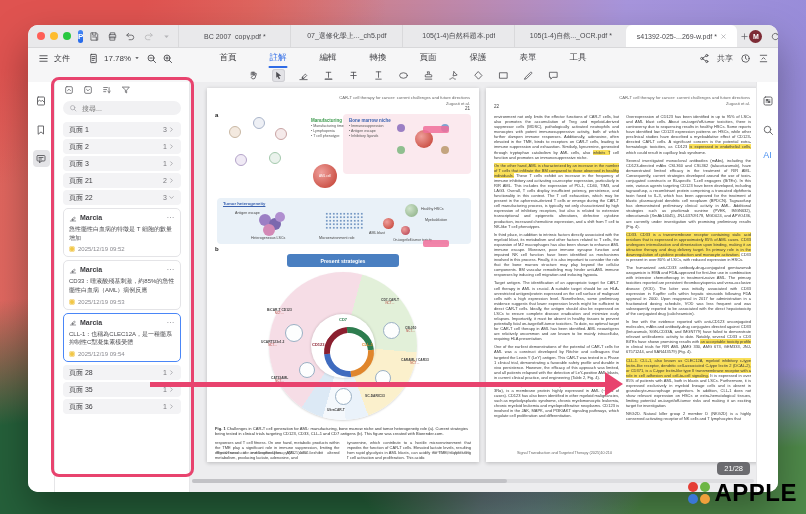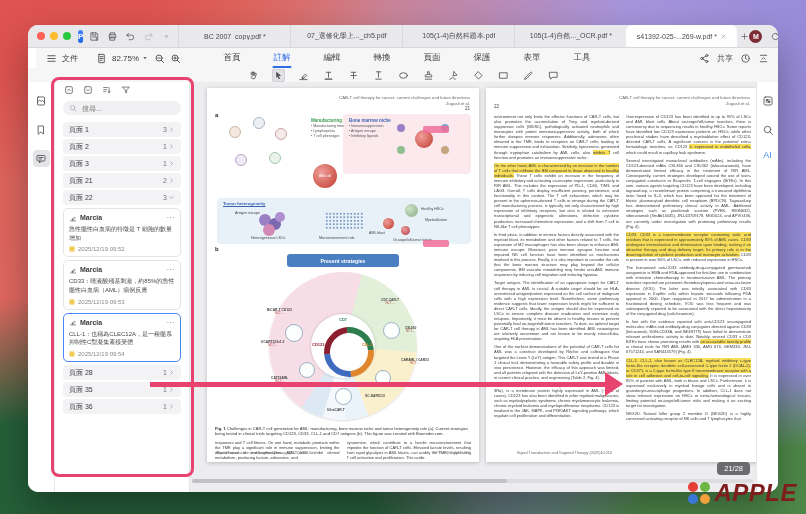--- a/index.html
+++ b/index.html
@@ -30,21 +30,21 @@
     font-size:7px;color:#4a4a4e;border-left:1px solid #d9d9db;padding:0 4px;cursor:default;}
   .dtab span{white-space:nowrap;overflow:hidden;text-overflow:ellipsis;max-width:88px;}
   .dtab.active{background:#fff;border-radius:6px 6px 0 0;border-left:none;position:relative;}
   .tclose{width:7px;height:7px;color:#8a8a8e;flex:0 0 auto;}
   .plusbtn{width:16px;height:16px;color:#5a5a5e;display:flex;align-items:center;justify-content:center;margin-left:3px;}
   .plusbtn .q{width:9px;height:9px;}
   .tr-right{margin-left:auto;display:flex;align-items:center;gap:8px;padding-right:10px;color:#5a5a5e;}
   .avatar{width:13px;height:13px;border-radius:50%;background:#7d2b35;color:#fff;font-size:7px;font-weight:bold;
     display:flex;align-items:center;justify-content:center;}
   
-  .row2{height:20px;background:#f6f6f7;display:flex;align-items:center;position:relative;font-size:8px;color:#3c3c40;margin-left:8px;}
+  .row2{height:20px;background:#f6f6f7;display:flex;align-items:center;position:relative;font-size:8px;color:#3c3c40;}
   .r2left{display:flex;align-items:center;gap:5px;padding-left:10px;}
   .r2left .gap{width:8px;}
   .pct{display:flex;align-items:center;gap:2px;}
   .navtabs{position:absolute;left:50%;transform:translateX(-50%);display:flex;gap:31px;top:0;height:100%;align-items:center;}
   .navtab{font-size:8.5px;color:#3c3c40;position:relative;padding:3px 1px;cursor:default;white-space:nowrap;}
   .navtab.active{color:#2e6be6;}
   .navtab.active::after{content:"";position:absolute;left:0;right:0;bottom:-1px;height:2px;background:#2e6be6;border-radius:1px;}
   .r2right{margin-left:auto;display:flex;align-items:center;gap:7px;padding-right:9px;color:#4a4a4e;}
   
   .row3{height:15px;background:#f6f6f7;border-bottom:1px solid #e0e0e2;display:flex;align-items:center;justify-content:center;gap:12px;}
@@ -132,21 +132,21 @@
   .hthumb{position:absolute;left:0;top:0;height:4px;width:56%;border-radius:2px;background:#c2c2c6;}
   
   .pinkbox{position:absolute;left:51px;top:77px;width:137px;height:394px;border:3px solid #e8436e;border-radius:8px;z-index:40;pointer-events:none;}
   .arrow{position:absolute;z-index:45;pointer-events:none;}
   .ashaft{position:absolute;left:150px;top:382px;width:457px;height:5px;background:#e8436e;}
   .ahead{position:absolute;left:605px;top:372px;width:0;height:0;border-top:12px solid transparent;border-bottom:12px solid transparent;border-left:18px solid #e8436e;}
   
   .watermark{position:absolute;right:9px;bottom:7px;z-index:50;display:flex;align-items:center;gap:4px;pointer-events:none;}
   .clover{width:22px;height:22px;display:grid;grid-template-columns:10px 10px;grid-template-rows:10px 10px;gap:2px;}
   .clover i{border-radius:50% 50% 50% 50%;}
-  .wm-bold{font-size:24px;font-weight:800;letter-spacing:.5px;color:#7f1d1d;font-style:italic;}
+  .wm-bold{font-size:24px;font-weight:800;letter-spacing:.5px;color:#000000;}
   .wm-light{font-size:24px;font-weight:400;letter-spacing:1px;color:rgba(255,255,255,.75);-webkit-text-stroke:1px #bdbdbf;}
 </style>
 </head>
 <body>
 
 <div class="window">
 
   <div class="tabbar">
     <div class="traffic">
       <i style="background:#ff5f57"></i>
@@ -237,21 +237,21 @@
         </span>
       <span>文件</span>
       <span class="gap"></span>
       <span class="ic q">
           <svg viewBox="0 0 24 24" fill="none" stroke="currentColor" stroke-width="1.8" stroke-linecap="round" stroke-linejoin="round">
             <rect x="6" y="3" width="12" height="18" rx="1"></rect>
             <path d="M9 8h6M9 12h6M9 16h4"></path>
           </svg>
         </span>
       <span class="pct">
-        <span>82.75%</span>
+        <span>17.78%</span>
         <span class="ic" style="width:8px;height:8px">
             <svg viewBox="0 0 24 24" fill="none" stroke="currentColor" stroke-width="1.8" stroke-linecap="round" stroke-linejoin="round">
               <path d="M7 10l5 5 5-5" fill="currentColor" stroke="none"></path>
             </svg>
           </span>
       </span>
       <span class="ic q">
           <svg viewBox="0 0 24 24" fill="none" stroke="currentColor" stroke-width="1.8" stroke-linecap="round" stroke-linejoin="round">
             <circle cx="11" cy="11" r="6.5"></circle>
             <path d="M16 16l5 5M8.5 11h5"></path>

